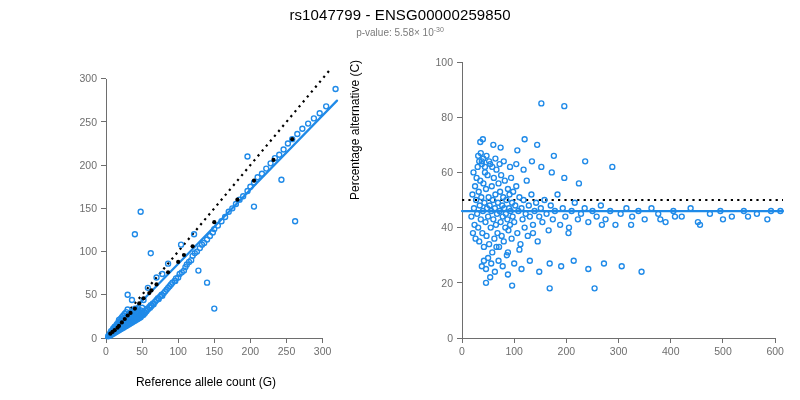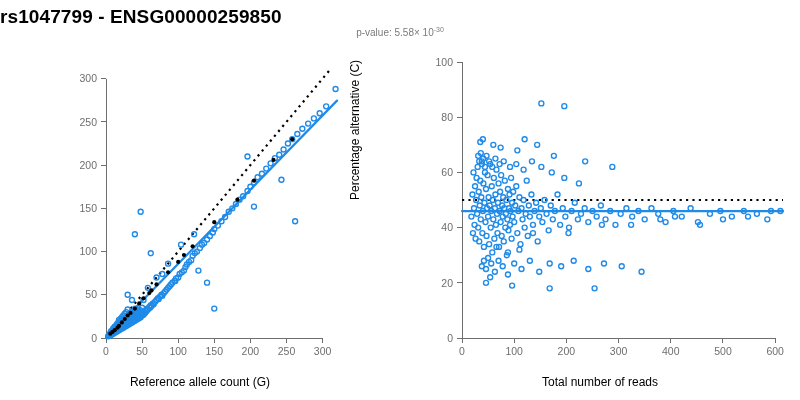--- a/index.html
+++ b/index.html
@@ -2,22 +2,22 @@
 <html><head>
 <meta charset="utf-8">
 <title>ASE plot</title>
 <style>
   html,body{margin:0;padding:0;background:#ffffff;}
   body{width:800px;height:400px;position:relative;overflow:hidden;
        font-family:"Liberation Sans","DejaVu Sans",sans-serif;
        -webkit-font-smoothing:antialiased;}
   .figure{position:absolute;left:0;top:0;width:800px;height:400px;background:#fff;}
 
-  .title{position:absolute;left:0;top:6px;width:800px;text-align:left;
-         font-size:19px;font-weight:bold;color:#000;letter-spacing:0.1px;}
+  .title{position:absolute;left:0;top:6px;width:800px;text-align:center;
+         font-size:15px;font-weight:normal;color:#000;letter-spacing:0.1px;}
   .subtitle{position:absolute;left:0;top:26px;width:800px;text-align:center;
             font-size:10px;color:#7a7a7a;}
   .subtitle sup{font-size:7px;vertical-align:super;}
 
   .panel{position:absolute;top:0;height:400px;}
   #panel-left{left:0;width:400px;}
   #panel-right{left:400px;width:400px;}
 
   .plotsvg{position:absolute;left:0;top:0;}
 
@@ -317,21 +317,21 @@
           <circle cx="273.48" cy="159.91" r="2.1" class="ptk"></circle>
           <circle cx="292.24" cy="139.16" r="2.1" class="ptk"></circle>
           <circle cx="117.55" cy="327.63" r="2.1" class="ptk"></circle>
           <circle cx="114.66" cy="330.22" r="2.1" class="ptk"></circle>
           <circle cx="112.50" cy="331.95" r="2.1" class="ptk"></circle>
           <circle cx="110.33" cy="333.68" r="2.1" class="ptk"></circle>
           <circle cx="151.48" cy="290.45" r="2.1" class="ptk"></circle>
           <circle cx="183.96" cy="255.01" r="2.1" class="ptk"></circle>
         </g>
       </svg>
-    <div class="axis-title" id="xlab-left" style="left:0;top:375px;width:400px;">Reference allele count (G)</div>
+    <div class="axis-title" id="xlab-left" style="left:0;top:375px;width:400px;padding-left:6px;">Reference allele count (G)</div>
 
   </div>
 
   <div class="panel" id="panel-right">
     <svg class="plotsvg" id="svg-right" width="400" height="400">
         <line x1="62" y1="338" x2="375.1707317073171" y2="338" class="axisline"></line>
         <line x1="62" y1="338" x2="62" y2="62" class="axisline"></line>
         <line x1="62" y1="338" x2="62" y2="343" class="tick"></line>
         <text x="62" y="355" text-anchor="middle" class="ticklabel">0</text>
         <line x1="114.1951219512195" y1="338" x2="114.1951219512195" y2="343" class="tick"></line>
@@ -573,17 +573,16 @@
           <circle cx="119.41" cy="249.68" r="2.5" stroke="#1f8ae8" class="pt"></circle>
           <circle cx="90.19" cy="277.28" r="2.5" stroke="#1f8ae8" class="pt"></circle>
           <circle cx="86.01" cy="282.80" r="2.5" stroke="#1f8ae8" class="pt"></circle>
           <circle cx="132.99" cy="233.12" r="2.5" stroke="#1f8ae8" class="pt"></circle>
           <circle cx="169.00" cy="227.60" r="2.5" stroke="#1f8ae8" class="pt"></circle>
           <circle cx="201.88" cy="224.84" r="2.5" stroke="#1f8ae8" class="pt"></circle>
           <circle cx="260.34" cy="219.32" r="2.5" stroke="#1f8ae8" class="pt"></circle>
         </g>
         <g></g>
       </svg>
-    <div class="axis-title" id="xlab-right" style="left:0;top:375px;width:400px;">Total number of reads</div>
     <div class="axis-title axis-title-y" id="ylab-right" style="left:18px;top:200px;transform:translate(-50%,0) rotate(-90deg);">Percentage alternative (C)</div>
   </div>
 
 </div>
 
 </body></html>

